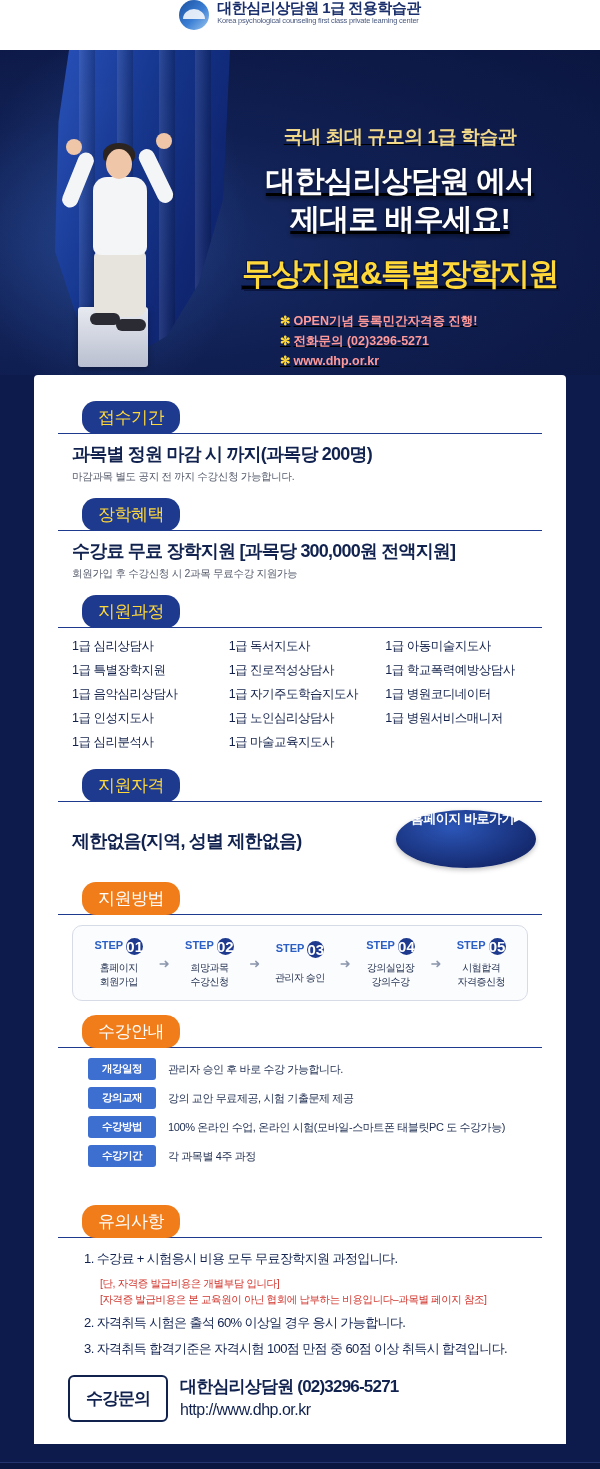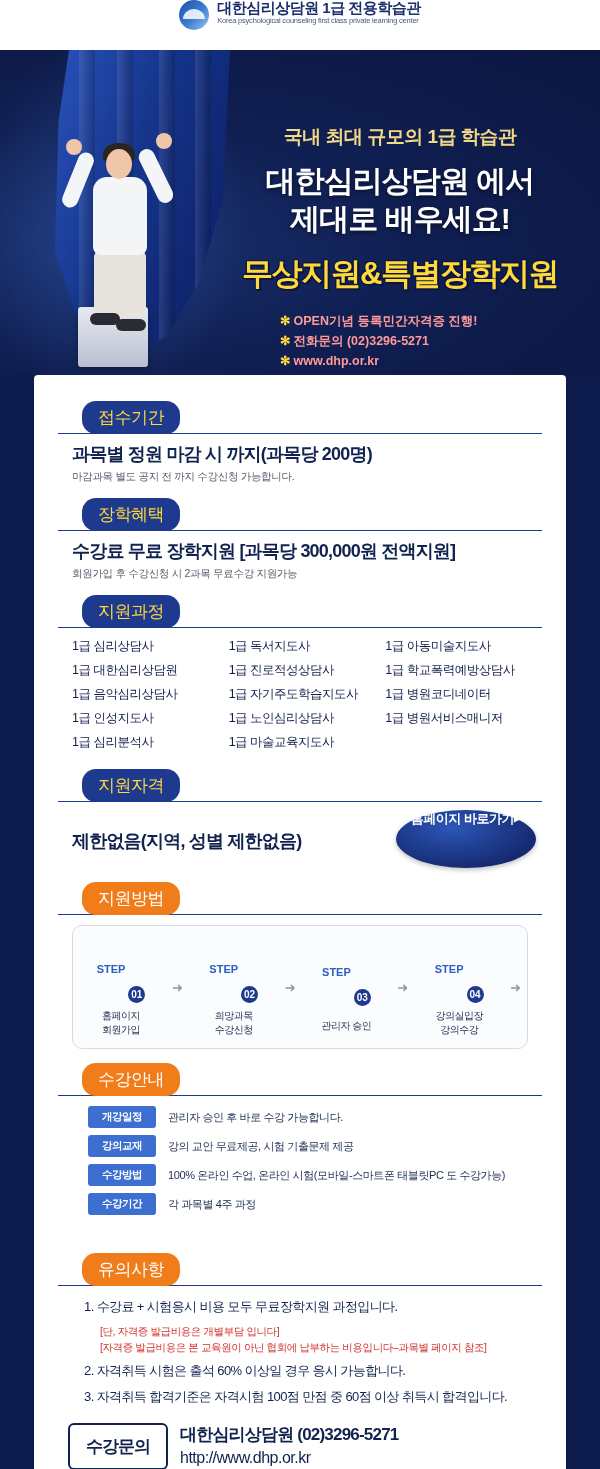--- a/index.html
+++ b/index.html
@@ -101,20 +101,21 @@
   .p-hand-r { position:absolute; left:96px; top:18px; width:16px; height:16px; background:#f0c6a8; border-radius:50%; }
   .p-leg { position:absolute; left:34px; top:136px; width:52px; height:66px; background:#e7e3dd; border-radius:6px 6px 10px 10px; }
   .p-shoe1 { position:absolute; left:30px; top:198px; width:30px; height:12px; background:#2b2b33; border-radius:6px; }
   .p-shoe2 { position:absolute; left:56px; top:204px; width:30px; height:12px; background:#2b2b33; border-radius:6px; }
 
   .hero-text {
     position: absolute;
     right: 14px; top: 74px;
     width: 372px;
     text-align: center;
+    text-decoration: underline;
   }
   .hero-line1 {
     font-size: 19px; font-weight: bold; color: #f2d98a;
     letter-spacing: -0.5px; margin-bottom: 12px;
   }
   .hero-line2 {
     font-size: 30px; font-weight: bold; color: #ffffff;
     letter-spacing: -1px; line-height: 1.28;
     text-shadow: 0 2px 4px rgba(0,0,0,.5);
   }
@@ -212,23 +213,22 @@
   .step { width: 84px; text-align: center; }
   .step-top {
     font-size: 11px; font-weight: bold; color: #2b5fc4; letter-spacing: 0;
     margin-bottom: 6px;
   }
   .step-num {
     display: inline-block;
     background: #1e3a8f; color: #ffffff;
     border-radius: 50%;
     width: 17px; height: 17px; line-height: 17px;
-    font-size: 10px; margin-left: 3px;
+    font-size: 15px; margin-left: 3px;
     vertical-align: middle;
-    margin-top: 48px;
   }
   .step-desc {
     font-size: 10px; color: #22304f; line-height: 1.35; letter-spacing: -0.5px;
   }
   .step-arrow { color: #8c97ad; font-size: 13px; }
 
   
   .guide { margin: 10px 0 0 30px; }
   .guide-row { display: flex; align-items: center; margin-bottom: 7px; }
   .guide-label {
@@ -345,21 +345,21 @@
       </div>
     </div>
 
     <div class="sec">
       <span class="tag">지원과정</span>
       <div class="rule"></div>
       <div class="courses">
         <div>1급 심리상담사</div>
         <div>1급 독서지도사</div>
         <div>1급 아동미술지도사</div>
-        <div>1급 대한심리상담원</div>
+        <div>1급 특별장학지원</div>
         <div>1급 진로적성상담사</div>
         <div>1급 학교폭력예방상담사</div>
         <div>1급 음악심리상담사</div>
         <div>1급 자기주도학습지도사</div>
         <div>1급 병원코디네이터</div>
         <div>1급 인성지도사</div>
         <div>1급 노인심리상담사</div>
         <div>1급 병원서비스매니저</div>
         <div>1급 심리분석사</div>
         <div>1급 마술교육지도사</div>
@@ -399,20 +399,25 @@
           <div class="step-top"><span>STEP</span><span class="step-num">03</span></div>
           <div class="step-desc" style="white-space:pre-line;padding-top:7px">관리자 승인</div>
         </div>
         <div class="step-arrow">➜</div>
         <div class="step">
           <div class="step-top"><span>STEP</span><span class="step-num">04</span></div>
           <div class="step-desc" style="white-space:pre-line">강의실입장
 강의수강</div>
         </div>
         <div class="step-arrow">➜</div>
+        <div class="step">
+          <div class="step-top"><span>STEP</span><span class="step-num">05</span></div>
+          <div class="step-desc" style="white-space:pre-line">시험합격
+자격증신청</div>
+        </div>
       </div>
     </div>
 
     <div class="sec" style="margin-top:8px">
       <span class="tag orange">수강안내</span>
       <div class="rule"></div>
       <div class="guide">
         <div class="guide-row">
           <div class="guide-label">개강일정</div>
           <div class="guide-val">관리자 승인 후 바로 수강 가능합니다.</div>

